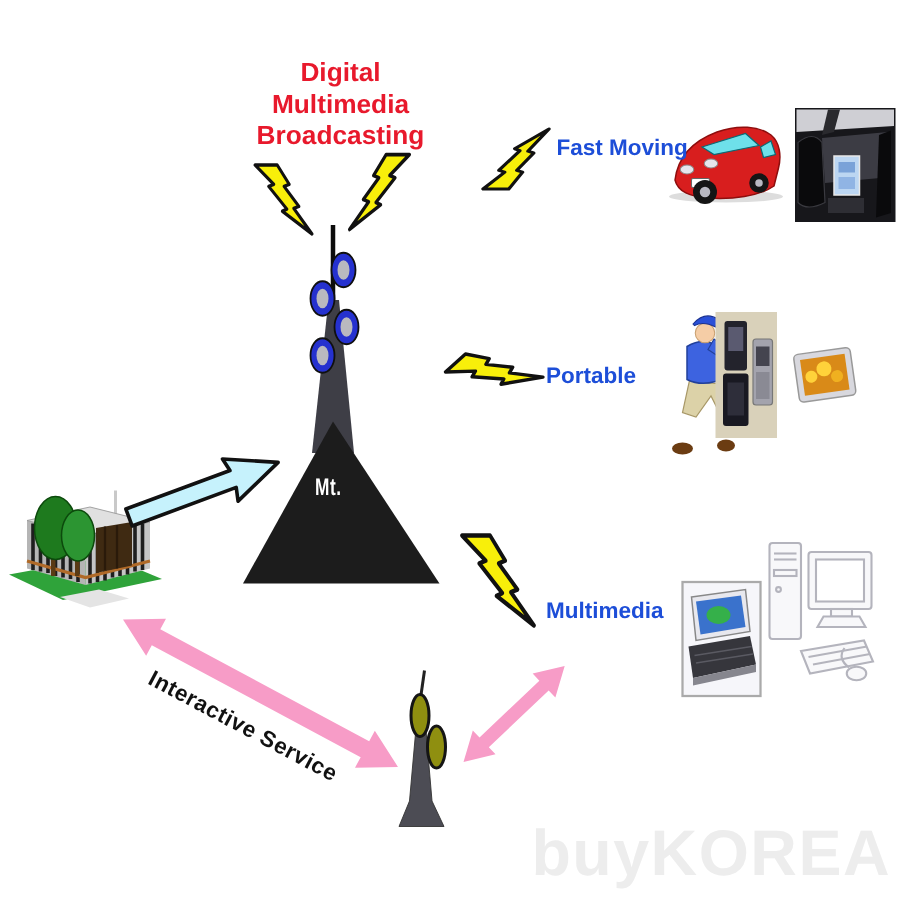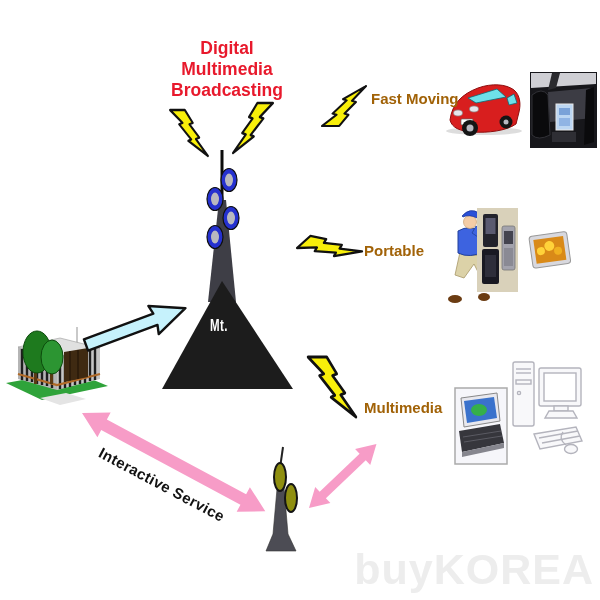--- a/index.html
+++ b/index.html
@@ -2,21 +2,21 @@
 <html><head>
 <meta charset="utf-8">
 <style>
   html,body{margin:0;padding:0;background:#fff;}
   #canvas{position:relative;width:600px;height:600px;background:#ffffff;overflow:hidden;
           font-family:"Liberation Sans", sans-serif;}
   #art{position:absolute;left:0;top:0;}
   .txt{position:absolute;white-space:pre-line;}
   #title{left:147px;top:38px;width:160px;text-align:center;
          font-size:17.5px;line-height:21px;font-weight:bold;color:#e8192c;}
-  .recv-label{font-size:15px;font-weight:bold;color:#a16207;white-space:nowrap;}
+  .recv-label{font-size:15px;font-weight:bold;color:#1d4ed8;white-space:nowrap;}
   #fast-label{left:371px;top:90px;}
   #portable-label{left:364px;top:242px;}
   #immovable-label{left:364px;top:399px;}
   #mt-label{left:210px;top:317px;color:#ffffff;font-size:16px;font-weight:bold;
             transform:scaleX(0.72);transform-origin:left top;letter-spacing:0.5px;}
   #interactive-label{left:104px;top:444px;font-size:15px;font-weight:bold;color:#111;
             transform:rotate(28deg);transform-origin:left top;letter-spacing:0.4px;white-space:nowrap;}
   #watermark{right:6px;bottom:6px;font-size:43px;font-weight:bold;color:#ededed;
             letter-spacing:1px;white-space:nowrap;}
 </style>

